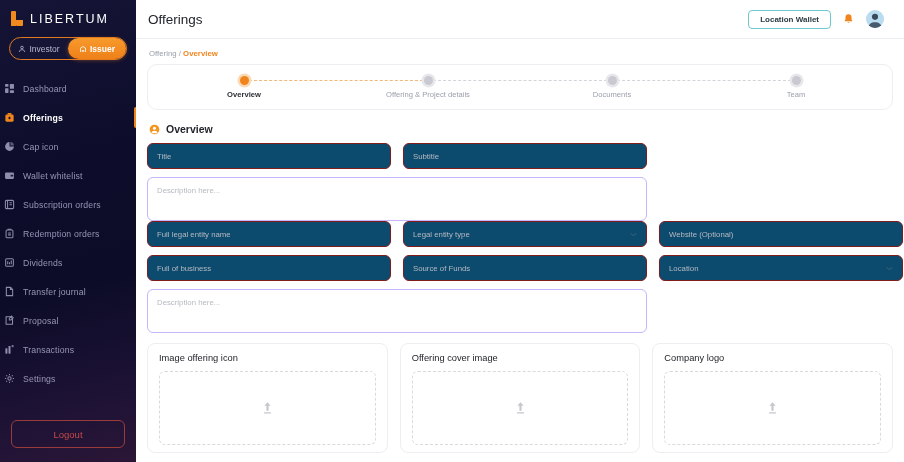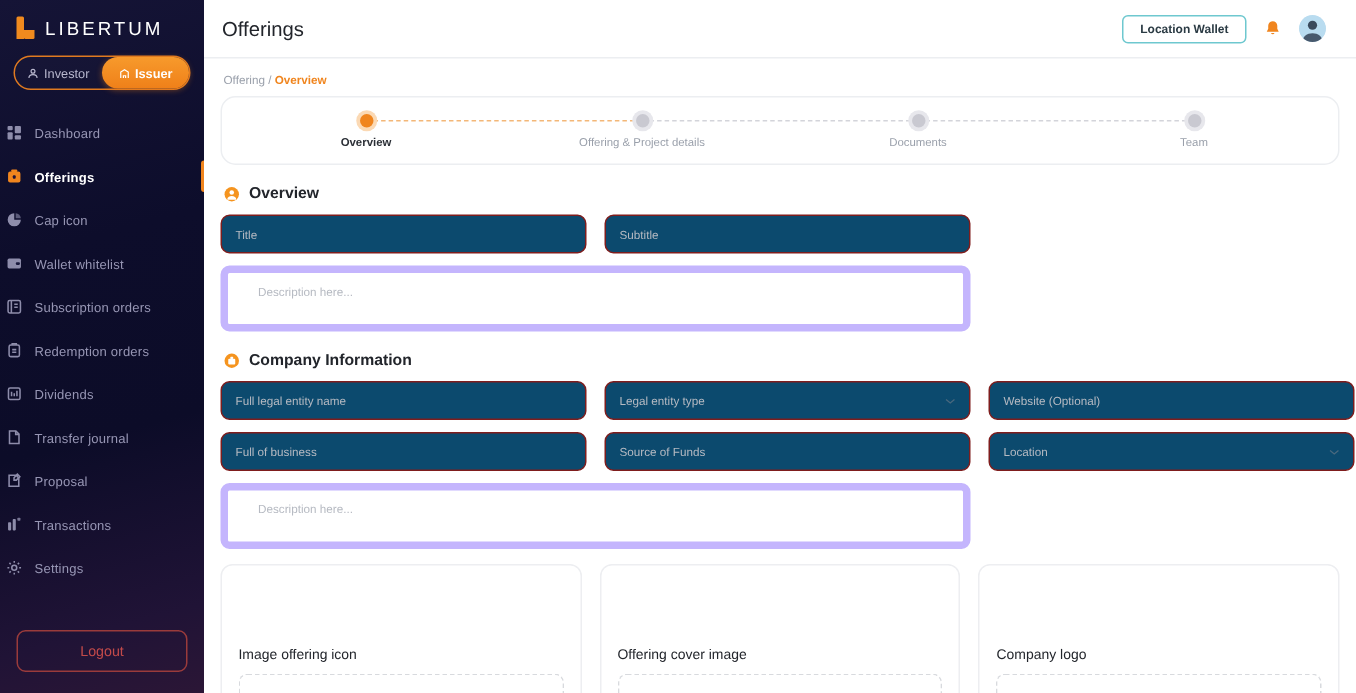--- a/index.html
+++ b/index.html
@@ -130,32 +130,32 @@
   .field {
     height: 26px; border: 1px solid #7f1d1d; border-radius: 6px;
     display: flex; align-items: center; padding: 0 9px;
     font-size: 7.8px; color: #b6bac2; background: #0c4a6e;
   }
   .field.sel { justify-content: space-between; }
   .chev { width: 7px; height: 5px; display: block; opacity: .55; }
   .w-half { flex: 0 0 244px; }
   .w-third { flex: 0 0 244px; }
   .ta {
-    border: 5px solid #c4b5fd; border-radius: 6px; height: 44px;
-    padding: 8px 20px; font-size: 7.8px; color: #b6bac2; background: #fff;
+    border: 1px solid #c4b5fd; border-radius: 6px; height: 44px;
+    padding: 8px 9px; font-size: 7.8px; color: #b6bac2; background: #fff;
     width: 500px;
   }
 
   
   .up-row { display: flex; gap: 12px; margin-top: 10px; }
   .up-card {
     flex: 1 1 0; border: 1px solid #edeef1; border-radius: 8px;
     padding: 9px 11px 0 11px; height: 110px; background: #fff;
   }
-  .up-title { font-size: 9.3px; color: #22252b; font-weight: 400; margin-bottom: 8px; margin-top: 45px; }
+  .up-title { font-size: 9.3px; color: #22252b; font-weight: 400; margin-bottom: 8px; }
   .dropzone {
     border: 1px dashed #d8dade; border-radius: 6px; height: 74px;
     display: flex; align-items: center; justify-content: center;
   }
   .up-ico { width: 13px; height: 14px; display: block; opacity: .5; }
 </style>
 </head>
 <body>
 
 <div class="app">
@@ -354,28 +354,20 @@
         </div>
         <div class="field w-half">
           <span>Subtitle</span>
         </div>
       </div>
 
       <div class="ta">
         <span>Description here...</span>
       </div>
 
-      <div class="sec-head">
-        <svg class="sec-ico" viewBox="0 0 16 16">
-          <circle cx="8" cy="8" r="7" fill="#f5941f"></circle>
-          <rect x="4.6" y="6" width="6.8" height="5.6" rx="1" fill="#ffffff"></rect>
-          <rect x="6.6" y="4.2" width="2.8" height="2" rx=".6" fill="#ffffff"></rect>
-        </svg>
-        <span class="sec-title">Company Information</span>
-      </div>
 
       <div class="frow">
         <div class="field w-third">
           <span>Full legal entity name</span>
         </div>
         <div class="field w-third sel">
           <span>Legal entity type</span>
           <svg class="chev" viewBox="0 0 10 6" fill="none" stroke="#7d828c" stroke-width="1.2">
             <path d="M1 1.4l4 3.2 4-3.2"></path>
           </svg>

